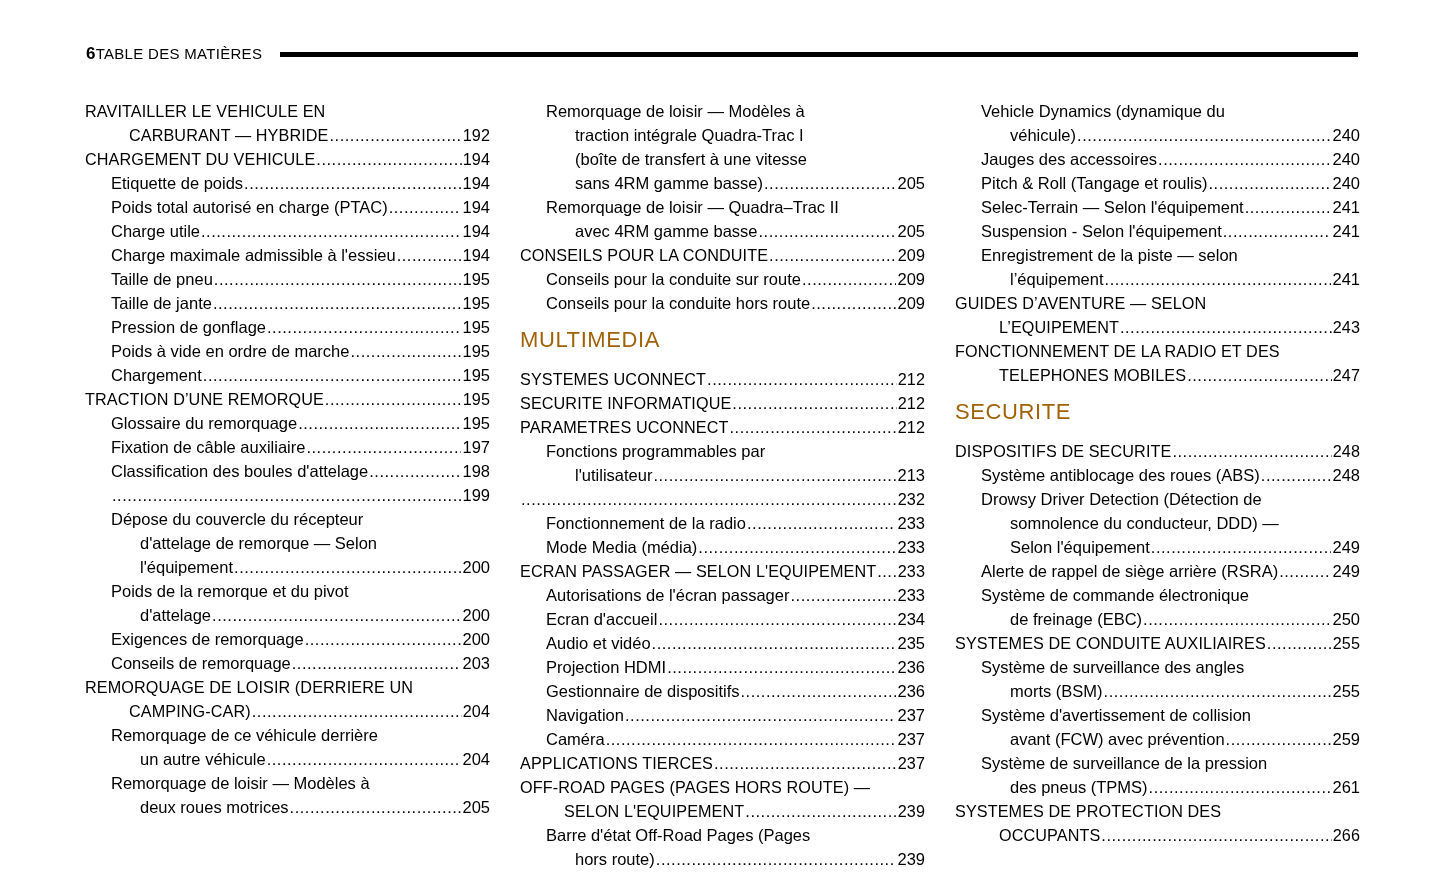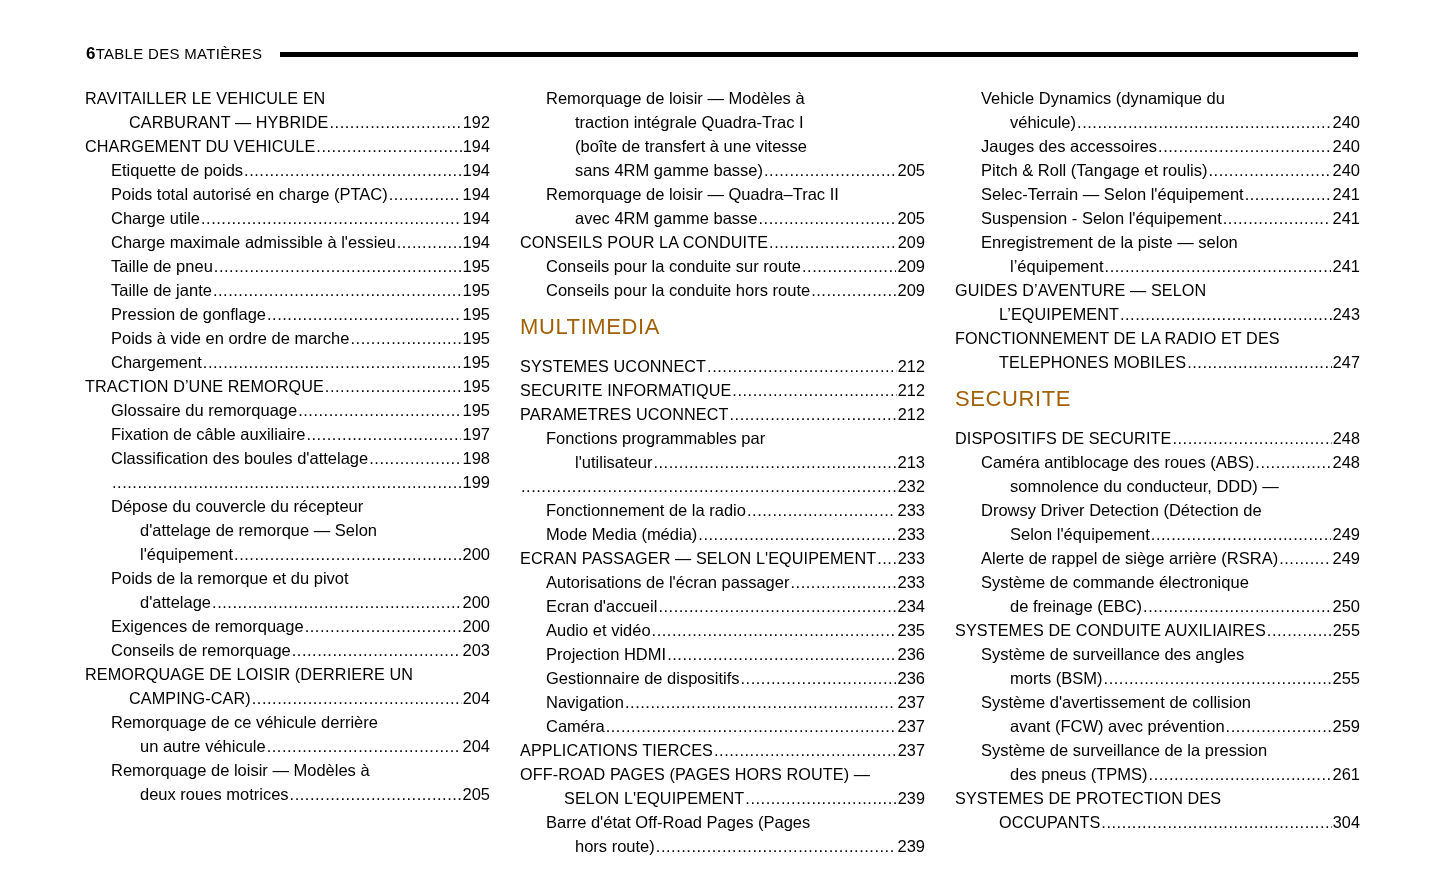--- a/index.html
+++ b/index.html
@@ -49,21 +49,21 @@
     height: 5px;
     background: #000000;
     margin-left: 18px;
     margin-top: 3px;
   }
 
   
   .columns {
     position: absolute;
     left: 0;
-    top: 86px;
+    top: 99px;
     width: 1445px;
     display: flex;
   }
   .col {
     width: 405px;
     position: relative;
   }
   .col-1 { margin-left: 85px; }
   .col-2 { margin-left: 30px; }
   .col-3 { margin-left: 30px; }
@@ -573,32 +573,32 @@
         <div class="section-head">SECURITE</div>
         <div>
           <div class="entry lvl1 lvl1">
             <span class="label">DISPOSITIFS DE SECURITE</span>
             <span class="leader">........................................................................................................................................................................................................</span>
             <span class="pagenum">248</span>
           </div>
         </div>
         <div>
           <div class="entry lvl2 lvl2">
-            <span class="label">Caméra antiblocage des roues (ABS) </span>
+            <span class="label">Système antiblocage des roues (ABS) </span>
             <span class="leader">........................................................................................................................................................................................................</span>
             <span class="pagenum">248</span>
           </div>
         </div>
         <div>
+          <div class="entry lvl2 lvl2 noleader">
+            <span class="label">Drowsy Driver Detection (Détection de</span>
+          </div>
           <div class="entry lvl2 cont2 noleader">
             <span class="label">somnolence du conducteur, DDD) —</span>
           </div>
-          <div class="entry lvl2 lvl2 noleader">
-            <span class="label">Drowsy Driver Detection (Détection de</span>
-          </div>
           <div class="entry lvl2 cont2">
             <span class="label">Selon l'équipement</span>
             <span class="leader">........................................................................................................................................................................................................</span>
             <span class="pagenum">249</span>
           </div>
         </div>
         <div>
           <div class="entry lvl2 lvl2">
             <span class="label">Alerte de rappel de siège arrière (RSRA)</span>
             <span class="leader">........................................................................................................................................................................................................</span>
@@ -652,19 +652,19 @@
             <span class="pagenum">261</span>
           </div>
         </div>
         <div>
           <div class="entry lvl1 lvl1 noleader">
             <span class="label">SYSTEMES DE PROTECTION DES</span>
           </div>
           <div class="entry lvl1 cont1">
             <span class="label">OCCUPANTS </span>
             <span class="leader">........................................................................................................................................................................................................</span>
-            <span class="pagenum">304</span>
+            <span class="pagenum">266</span>
           </div>
         </div>
       </div>
     </div>
 
 </div>
 
 </body></html>

